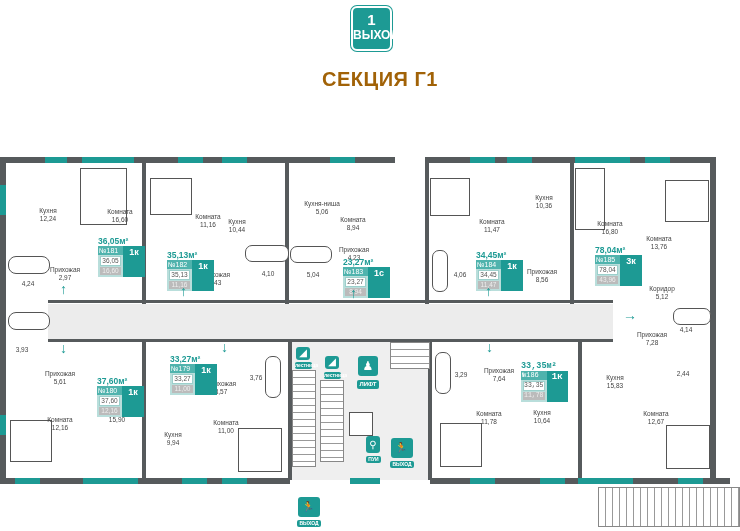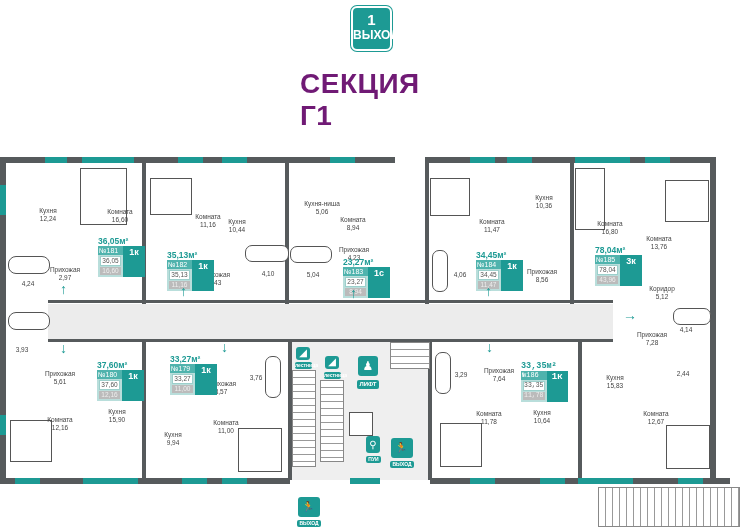--- a/index.html
+++ b/index.html
@@ -1,21 +1,21 @@
 <!DOCTYPE html>
 <html><head>
 <meta charset="utf-8">
 <style>
   html,body{margin:0;padding:0;background:#fff;}
   body{width:740px;height:531px;position:relative;overflow:hidden;font-family:"Liberation Sans",sans-serif;}
   .abs{position:absolute;}
   .floor-badge{left:351px;top:6px;width:37px;height:41px;background:#1d9a94;border-radius:6px;border:2px solid #fff;box-shadow:0 0 0 1px #1d9a94;color:#fff;text-align:center;font-weight:bold;}
   .floor-badge .num{font-size:15px;line-height:17px;margin-top:3px;display:block;}
   .floor-badge .lbl{font-size:12px;line-height:14px;display:block;}
-  .section-title{left:300px;top:68px;width:160px;color:#701a75;font-weight:bold;font-size:28px;letter-spacing:0.5px;}
+  .section-title{left:300px;top:68px;width:160px;text-align:center;color:#a16207;font-weight:bold;font-size:20px;letter-spacing:0.5px;}
   .wall{position:absolute;background:#565a5c;}
   .win{position:absolute;background:#1d9a94;}
   .corridor{position:absolute;left:48px;top:304px;width:565px;height:35px;background:#ececec;}
   .stairhall{position:absolute;left:290px;top:340px;width:140px;height:140px;background:#efefef;}
   .room-lbl{position:absolute;font-size:6.5px;color:#444;text-align:center;line-height:8px;white-space:nowrap;transform:translateX(-50%);}
   .room-lbl span{display:block;}
   .apt{position:absolute;width:47px;}
   .apt .area{color:#1d9a94;font-weight:bold;font-size:8.5px;line-height:10px;}
   .apt .box{display:flex;}
   .apt .left{background:#b9dedb;width:33px;}
@@ -301,21 +301,21 @@
   <div class="area">78,04м²</div>
   <div class="box">
       <div class="left">
         <div class="no">№185</div>
         <div class="sub">78,04</div>
         <div class="sub2">43,96</div>
       </div>
       <div class="rooms">3к</div>
     </div>
 </div>
-<div class="apt" style="left:97px;top:360px;">
+<div class="apt" style="left:97px;top:376px;">
   <div class="area">37,60м²</div>
   <div class="box">
       <div class="left">
         <div class="no">№180</div>
         <div class="sub">37,60</div>
         <div class="sub2">12,16</div>
       </div>
       <div class="rooms">1к</div>
     </div>
 </div>

